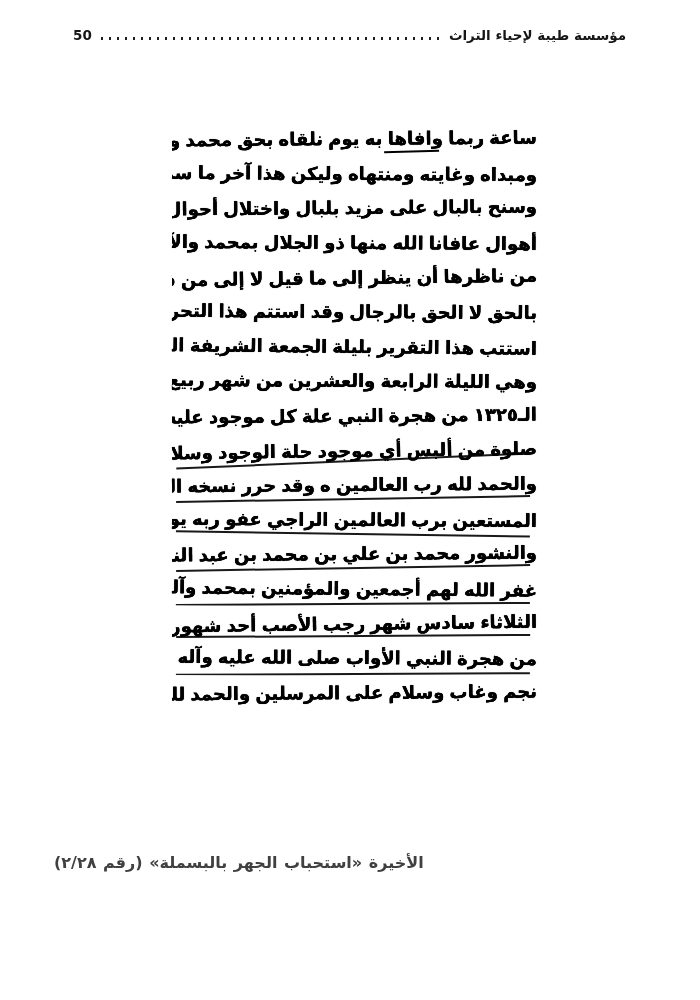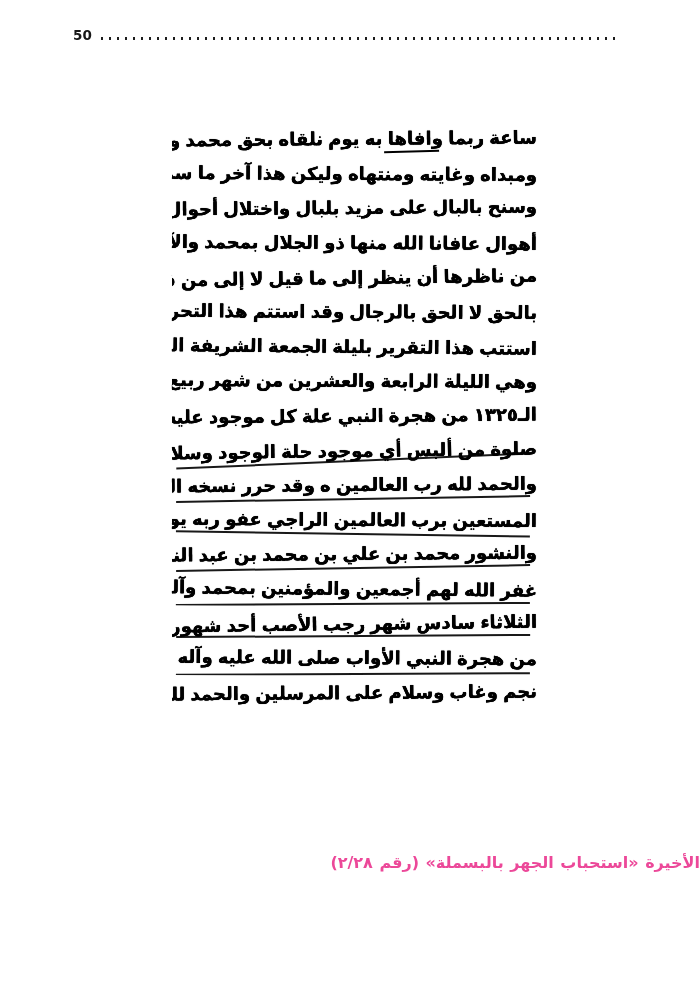--- a/index.html
+++ b/index.html
@@ -63,31 +63,32 @@
   }
   .ms-line:nth-child(10).u::after{bottom:7px;transform:rotate(-1.7deg);}
   .ms-line:nth-child(12).u::after{transform:rotate(0.5deg);}
   .ms-line:nth-child(14).u::after{transform:rotate(-0.9deg);bottom:2px;}
   .ms-line:nth-child(15).u::after{transform:rotate(0.4deg);bottom:5px;}
   .ms-line:nth-child(16).u::after{transform:rotate(-0.6deg);bottom:1px;}
 
   
   .caption{
     position:absolute;top:853px;left:54px;right:0;
-    direction:rtl;text-align:right;
-    font-weight:bold;font-size:16px;color:#ec4899;
+    direction:rtl;text-align:left;
+    font-weight:bold;font-size:16px;color:#404040;
     word-spacing:1px;
   }
 </style>
 </head>
 <body>
 
 <div class="page">
 
   <header class="running-header">
+    <span class="hdr-title">مؤسسة طيبة لإحياء التراث</span>
     <span class="leader"></span>
     <span class="page-num">50</span>
   </header>
 
   <main class="manuscript">
     <div class="ms-line">ساعة ربما وافاها به يوم نلقاه بحق محمد وآله أصل كل خير</div>
     <div class="ms-line">ومبداه وغايته ومنتهاه وليكن هذا آخر ما سمح به الحال</div>
     <div class="ms-line">وسنح بالبال على مزيد بلبال واختلال أحوال واختلاف</div>
     <div class="ms-line">أهوال عافانا الله منها ذو الجلال بمحمد والآل فالمأمول</div>
     <div class="ms-line">من ناظرها أن ينظر إلى ما قيل لا إلى من قال ويعرف الرجال</div>

